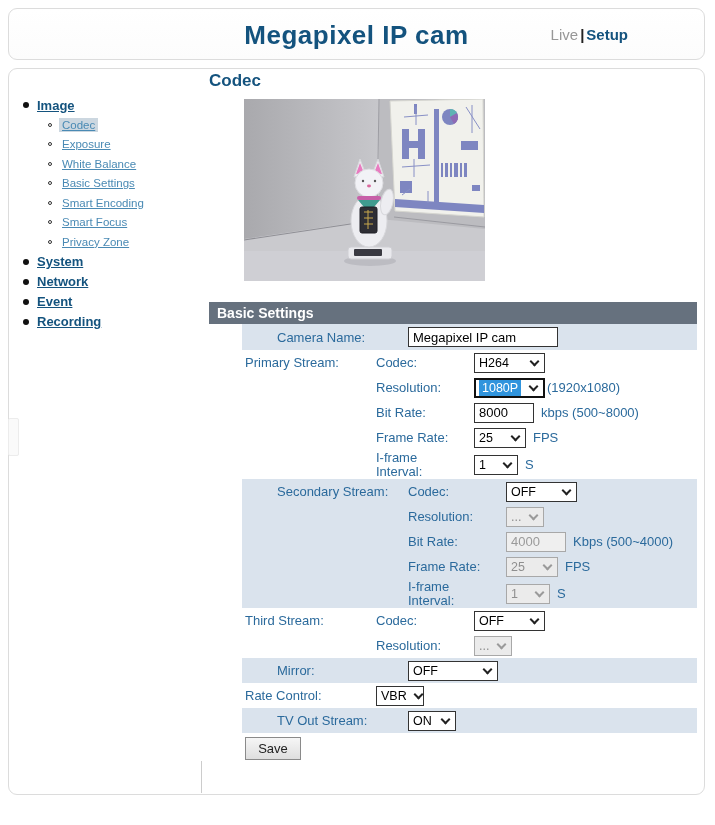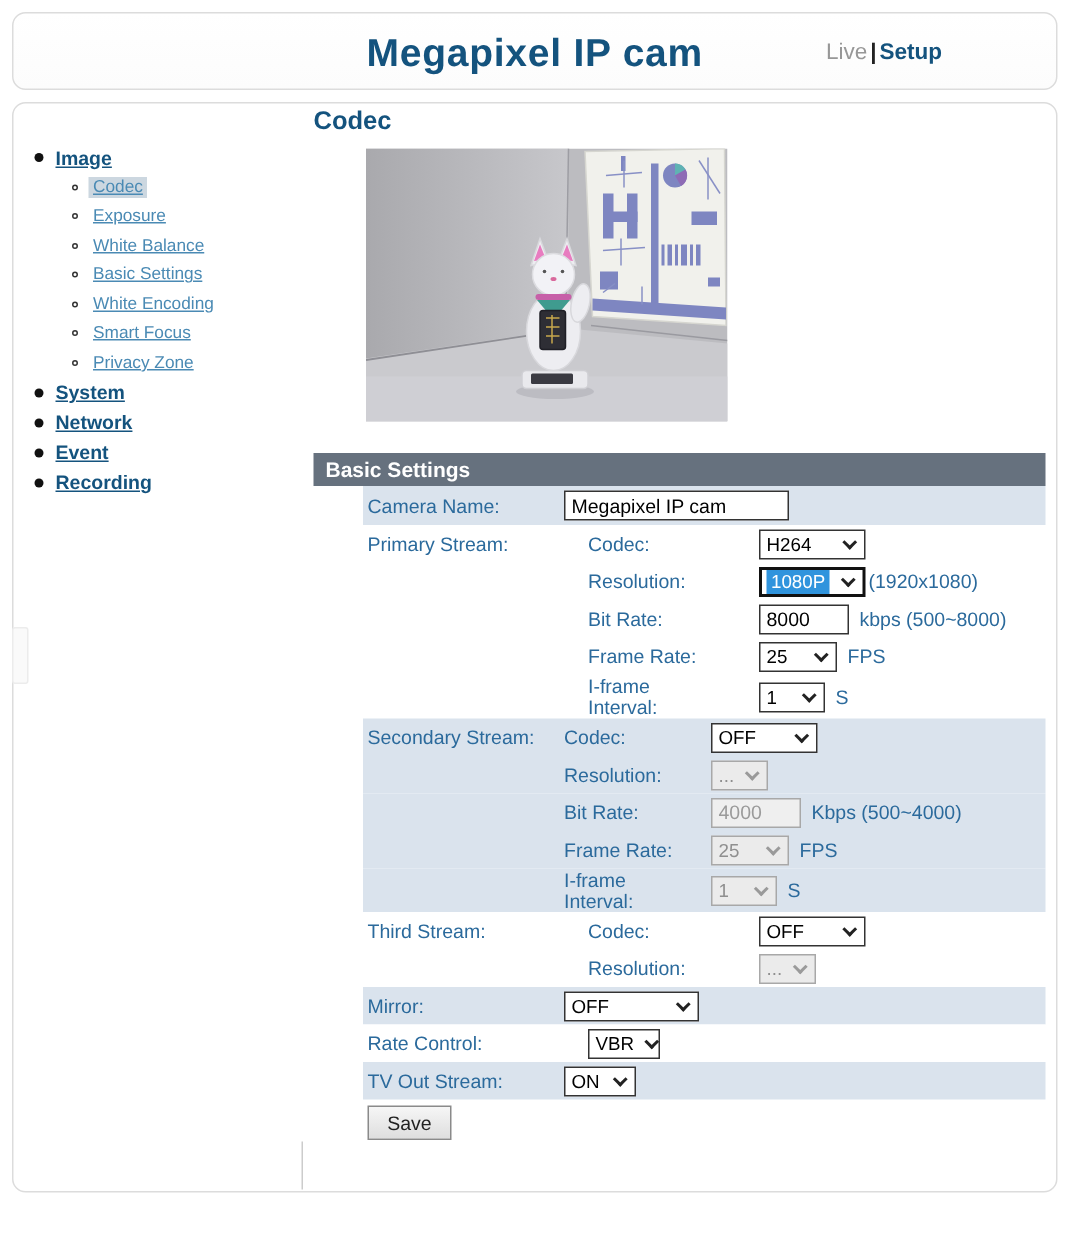--- a/index.html
+++ b/index.html
@@ -53,22 +53,22 @@
   .preview svg { display:block; width:241px; height:182px; }
 
   .section-bar {
     position:absolute; left:0; top:233px; width:488px; height:22px;
     background:#66717e; color:#ffffff; font-size:14px; font-weight:bold;
     line-height:22px; padding-left:8px;
   }
 
   .ftable { position:absolute; left:33px; top:255px; width:455px; }
   .frow { display:flex; align-items:center; }
-  .row-blue { background:#dae3ed; }
-  .row-white { background:#ffffff;gap:16px; }
+  .row-blue { background:#dae3ed;padding-left:32px; }
+  .row-white { background:#ffffff; }
   .h26{height:26px} .h25{height:25px} .h29{height:29px}
   .c1 { width:134px; padding-left:3px; flex:0 0 auto; font-size:13px; color:#2b6a9c; }
   .c2 { width:98px; flex:0 0 auto; font-size:13px; color:#2b6a9c; }
   .c2 .l2 { display:block; line-height:14px; }
   .c3 { flex:1; display:flex; align-items:center; }
   .hint { font-size:13px; color:#2b6a9c; margin-left:7px; white-space:nowrap; }
 
   
   .tinput {
     height:20px; border:1px solid #333; background:#fff; color:#000;
@@ -132,21 +132,21 @@
       <div class="nav-sub">
         <span class="circ"></span>
         <a>White Balance</a>
       </div>
       <div class="nav-sub">
         <span class="circ"></span>
         <a>Basic Settings</a>
       </div>
       <div class="nav-sub">
         <span class="circ"></span>
-        <a>White Encoding</a>
+        <a>Smart Encoding</a>
       </div>
       <div class="nav-sub">
         <span class="circ"></span>
         <a>Smart Focus</a>
       </div>
       <div class="nav-sub">
         <span class="circ"></span>
         <a>Privacy Zone</a>
       </div>
       <div class="nav-top">

